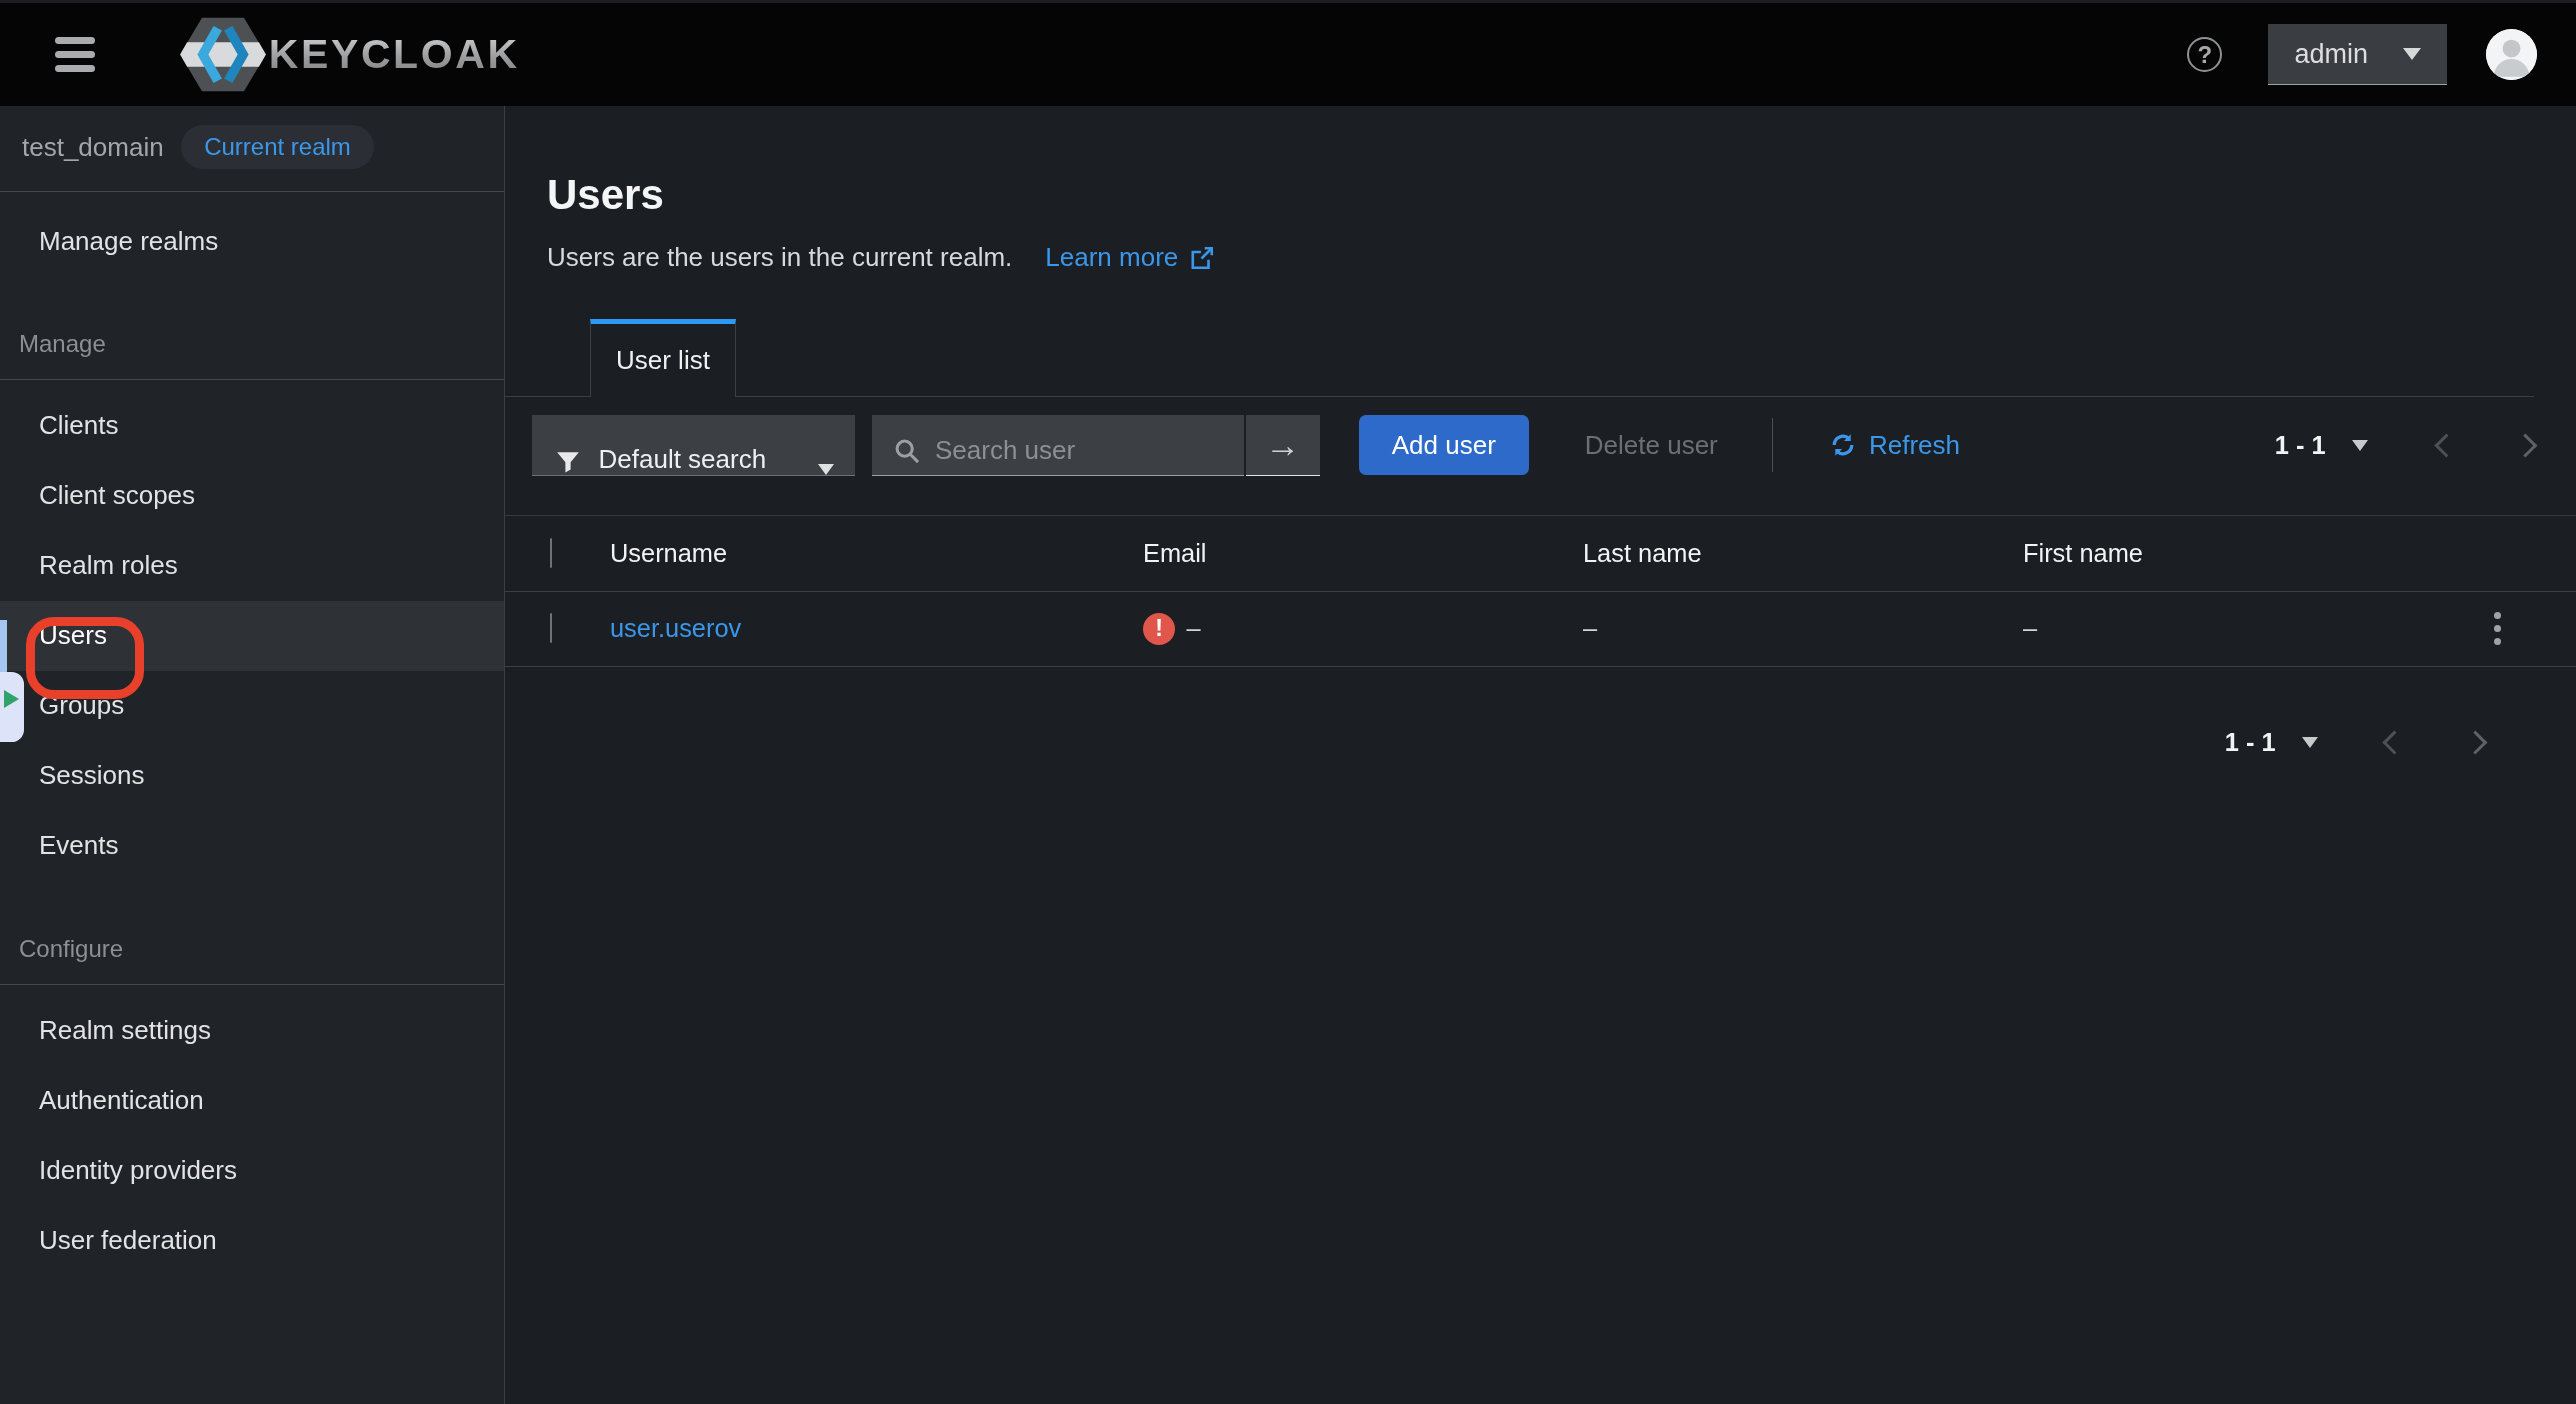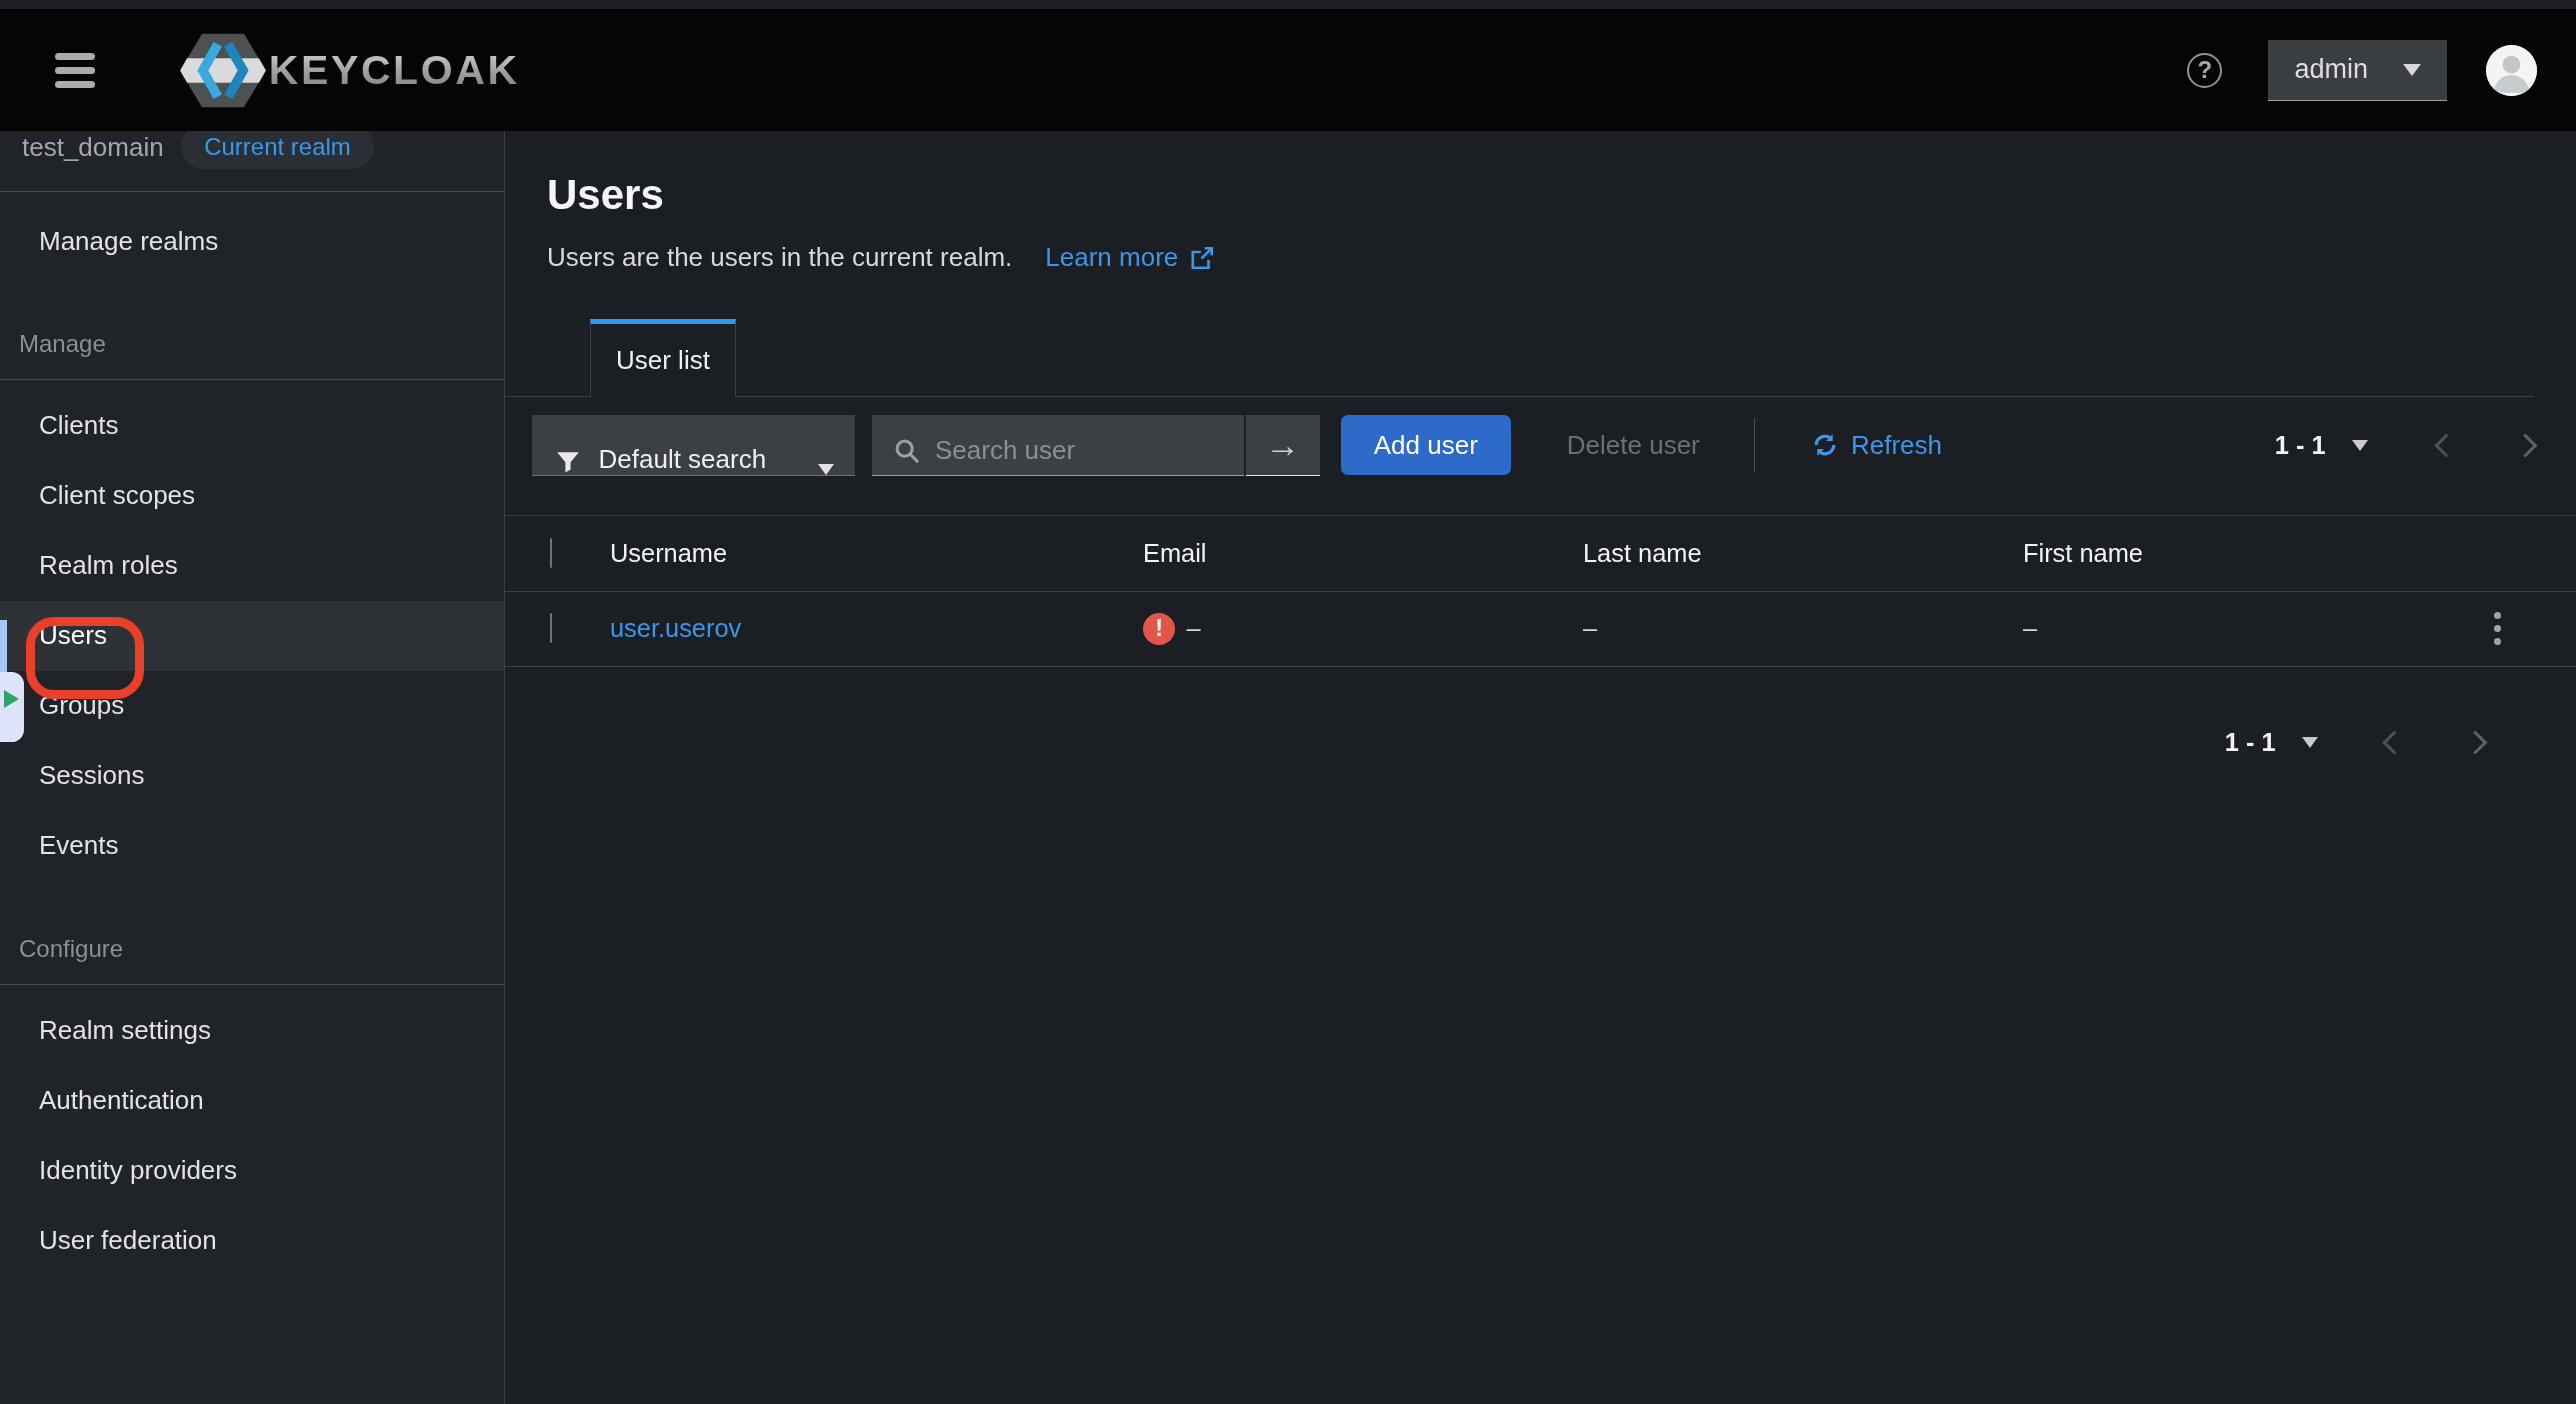--- a/index.html
+++ b/index.html
@@ -1,20 +1,20 @@
 <!DOCTYPE html>
 <html style="font-size:14px"><head>
 <meta charset="utf-8">
 <style>
   * { margin:0; padding:0; box-sizing:border-box; }
   html,body { width:2576px; height:1404px; background:#1b1e22; font-family:"Liberation Sans", sans-serif; overflow:hidden; }
   .page { position:relative; width:2576px; height:1404px; background:#1b1e22; }
 
   
-  .topbar { position:absolute; left:0; top:9px; width:2576px; height:122px; background:#050505; display:flex; align-items:center; padding:0 39px; z-index:10; }
+  .topbar { position:absolute; left:0; top:3px; width:2576px; height:103px; background:#050505; display:flex; align-items:center; padding:0 39px; z-index:10; }
   .hamburger { width:40px; height:35px; display:flex; flex-direction:column; justify-content:space-between; cursor:pointer; margin-left:16px; }
   .hamburger span { display:block; height:7px; border-radius:3.5px; background:#a9abae; }
   .brand { display:flex; align-items:center; margin-left:84px; gap:1.8px; }
   .brand-text { font-size:41px; font-weight:700; letter-spacing:2.6px; background:linear-gradient(180deg,#d6d6d6 0%,#9b9d9f 55%,#7d7f82 100%); -webkit-background-clip:text; background-clip:text; color:transparent; }
   .topbar-right { margin-left:auto; display:flex; align-items:center; }
   .help-icon { width:35px; height:35px; border:2.6px solid #8f9295; border-radius:50%; display:flex; align-items:center; justify-content:center; font-size:24px; font-weight:700; color:#a6a9ac; }
   .user-menu { margin-left:46px; height:61px; min-width:174px; background:#3a3d41; border-bottom:1.8px solid #9ea1a4; display:flex; align-items:center; padding:0 26px; gap:35px; }
   .user-name { font-size:27px; color:#dddee0; }
   .caret { width:0; height:0; border-left:9.6px solid transparent; border-right:9.6px solid transparent; border-top:12.3px solid #d6d8da; }
   .avatar { margin-left:39px; width:51px; height:51px; border-radius:50%; overflow:hidden; background:#f3f4f5; }
@@ -50,21 +50,21 @@
 
   
   .toolbar { margin:17.5px 0 0 -15px; height:61px; display:flex; align-items:center; }
   .filter-select { width:323px; height:61px; background:#3c3f43; border-bottom:0.9px solid #6d7074; display:flex; align-items:flex-end; padding:0 21px 0 23px; gap:17.5px; cursor:pointer; }
   .filter-label { font-size:26px; color:#eef0f1; }
   .filter-select .caret { margin-left:auto; border-left-width:8.8px; border-right-width:8.8px; border-top:11.4px solid #dfe1e3; }
   .search-box { width:372px; height:61px; background:#3c3f43; border-bottom:0.9px solid #9da0a3; display:flex; align-items:center; padding:12px 16px 0 21px; gap:14px; margin-left:17px; }
   .search-box input { flex:1; background:transparent; border:none; outline:none; font-size:26px; color:#e8e9ea; font-family:"Liberation Sans",sans-serif; min-width:0; }
   .search-box input::placeholder { color:#8d9093; }
   .search-go { width:74px; height:61px; background:#3c3f43; border-bottom:0.9px solid #e4e5e6; margin-left:1.8px; display:flex; align-items:center; justify-content:center; font-size:35px; color:#cfd1d3; cursor:pointer; }
-  .add-btn { margin-left:21px; width:170px; height:60px; background:#2d6ac9; border:none; border-radius:7px; color:#ffffff; font-size:26px; font-family:"Liberation Sans",sans-serif; cursor:pointer; }
+  .add-btn { margin-left:39px; width:170px; height:60px; background:#2d6ac9; border:none; border-radius:7px; color:#ffffff; font-size:26px; font-family:"Liberation Sans",sans-serif; cursor:pointer; }
   .delete-btn { margin-left:56px; background:none; border:none; font-size:26px; color:#6c7074; font-family:"Liberation Sans",sans-serif; }
   .toolbar-divider { margin-left:54px; width:0.9px; height:54px; background:#4b4e52; }
   .refresh-link { margin-left:56px; display:flex; align-items:center; gap:12.3px; color:#3b97e9; font-size:26px; cursor:pointer; }
 
   .pagination { display:flex; align-items:center; font-size:25.4px; font-weight:600; color:#f2f3f4; }
   .pagination .caret { margin-left:26px; border-left-width:8.8px; border-right-width:8.8px; border-top:11.4px solid #c7c9cb; }
   .chev { width:16.7px; height:16.7px; display:inline-block; }
   .chev.left  { border-left:3.5px solid; border-bottom:3.5px solid; transform:rotate(45deg); }
   .chev.right { border-right:3.5px solid; border-top:3.5px solid; transform:rotate(45deg); }
   .toolbar .pagination { margin-left:auto; }

